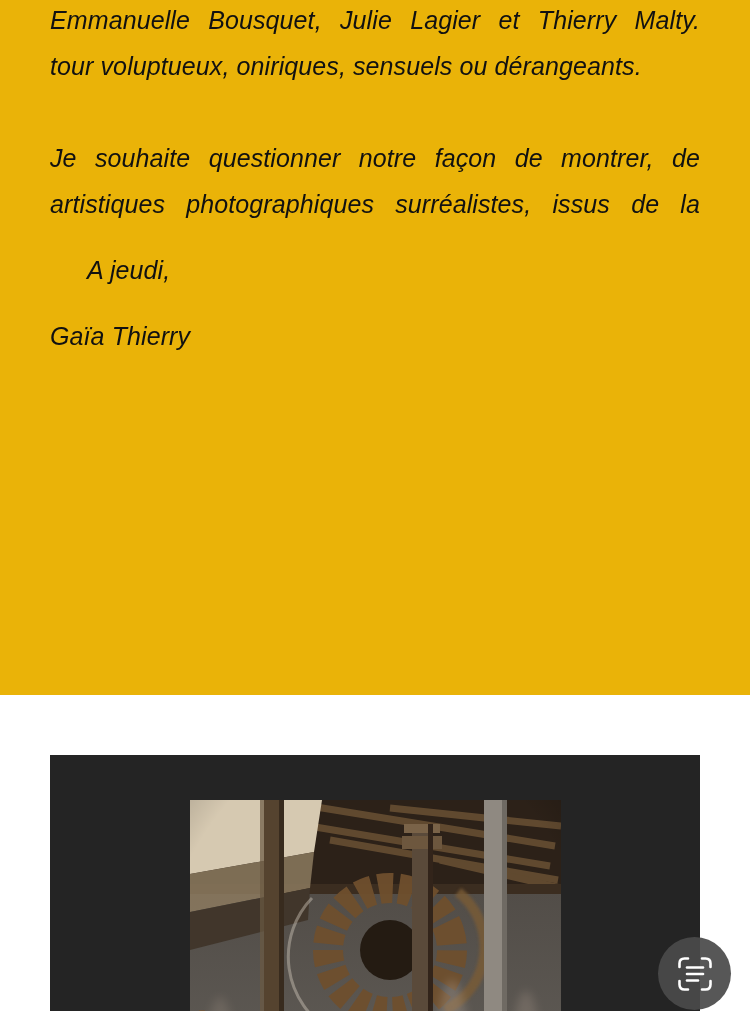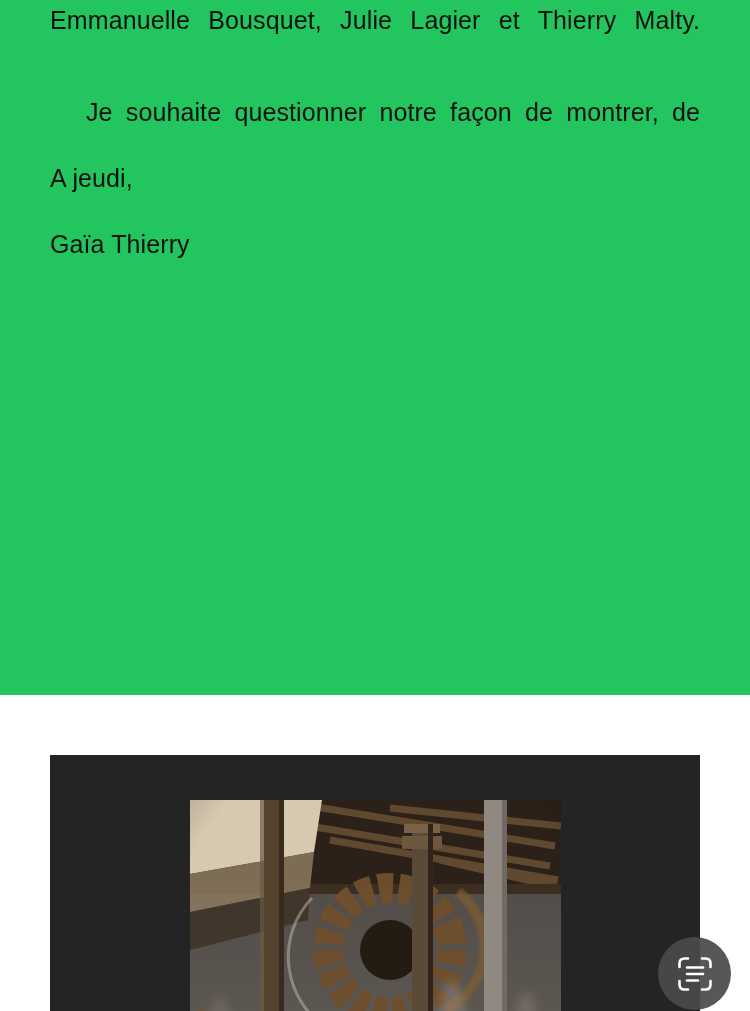--- a/index.html
+++ b/index.html
@@ -7,31 +7,32 @@
     width: 750px; height: 1011px;
     overflow: hidden;
     position: relative;
     background: #ffffff;
     font-family: "Liberation Sans", "DejaVu Sans", sans-serif;
   }
   .page { width: 750px; height: 1011px; position: relative; overflow: hidden; }
 
   
   .email-section {
-    background: #22c55e;
+    background: #eab308;
     height: 695px;
     box-sizing: border-box;
     padding: 0 50px;
     overflow: hidden;
+    font-style: italic;
   }
   .email-text { margin-top: -3px; color: #111111; }
   .para { margin: 0; }
   .para-intro { margin-bottom: 46px; }
-  .para-main  { margin-bottom: 20px; margin-left: 36px; }
-  .para-bye   { margin-bottom: 20px; }
+  .para-main  { margin-bottom: 20px; }
+  .para-bye   { margin-bottom: 20px; margin-left: 37px; }
   .line {
     font-size: 25px;
     line-height: 46px;
     letter-spacing: 0.1px;
   }
   .just {
     text-align: justify;
     text-align-last: justify;
   }
 
@@ -75,24 +76,26 @@
 </head>
 <body>
 
 <div class="page">
 
   <section class="email-section">
     <div class="email-text">
 
       <div class="para para-intro">
         <div class="line just">Emmanuelle Bousquet, Julie Lagier et Thierry Malty.</div>
+        <div class="line">tour voluptueux, oniriques, sensuels ou dérangeants.</div>
       </div>
 
       <div class="para para-main">
         <div class="line just">Je souhaite questionner notre façon de montrer, de</div>
+        <div class="line just">artistiques photographiques surréalistes, issus de la</div>
       </div>
 
       <div class="para para-bye">
         <div class="line">A jeudi,</div>
       </div>
 
       <div class="para">
         <div class="line">Gaïa Thierry</div>
       </div>
 

